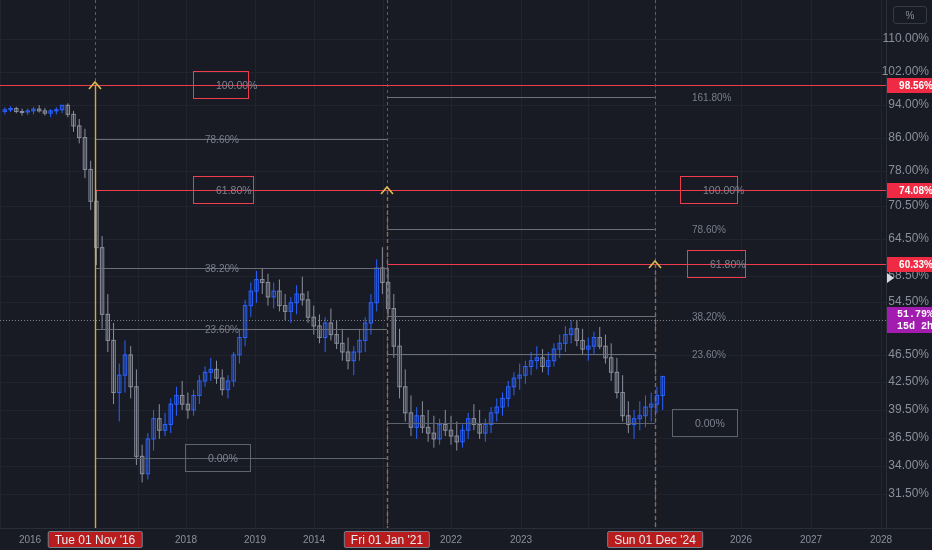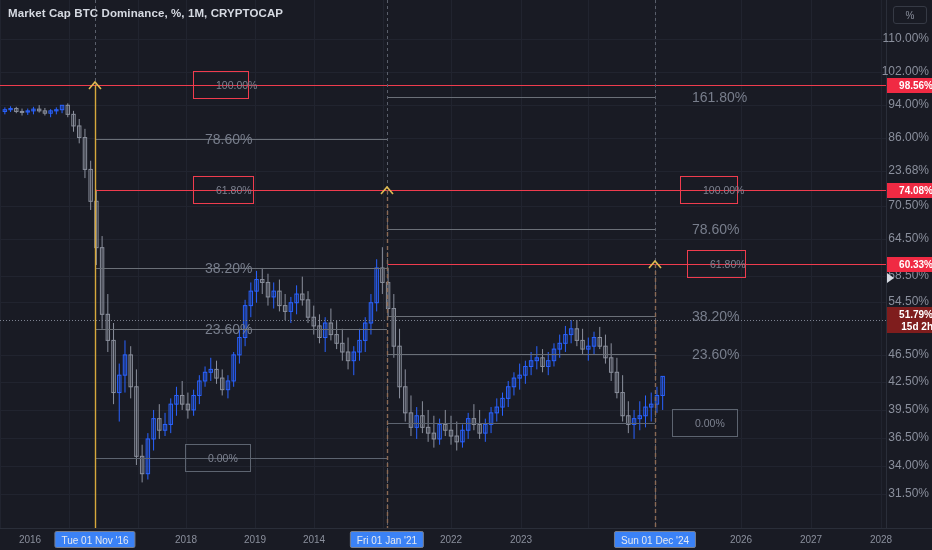--- a/index.html
+++ b/index.html
@@ -61,28 +61,28 @@
   #time-axis {
     position:absolute; left:0; top:528px; width:932px; height:22px;
     background:#191b24; border-top:1px solid #2a2e39;
   }
   .tx-tick {
     position:absolute; top:5px; font-size:10px; color:#8a8f9c;
     transform:translateX(-50%); white-space:nowrap;
   }
   .tx-badge {
     position:absolute; top:2px; height:17px; line-height:17px;
-    font-size:10px; color:#e6e9ef; background:#3b82f6;
+    font-size:12px; color:#e6e9ef; background:#b91c1c;
     border:1px solid #787e8c; border-radius:2px;
     padding:0 6px; transform:translateX(-50%); white-space:nowrap;
   }
 
   
   .fib-label {
-    position:absolute; font-size:14px; color:#787e8c;
+    position:absolute; font-size:10px; color:#787e8c;
     white-space:nowrap; transform:translateY(-50%);
   }
   .fib-box {
     position:absolute; transform:translateY(-50%);
     display:flex; align-items:center; padding-left:22px;
     font-size:10.5px; color:#7d8290; white-space:nowrap;
     background:transparent;
   }
   .fib-box.red   { border:1px solid #ef3c4e; }
   .fib-box.grey  { border:1px solid #5d6470; }
@@ -400,46 +400,45 @@
         <div class="fib-label" style="left: 692px; top: 97px;">161.80%</div>
         <div class="fib-box red" style="left: 680px; top: 190px; width: 58px; height: 28px;">100.00%</div>
         <div class="fib-label" style="left: 692px; top: 229px;">78.60%</div>
         <div class="fib-box red" style="left: 687px; top: 264px; width: 59px; height: 28px;">61.80%</div>
         <div class="fib-label" style="left: 692px; top: 316px;">38.20%</div>
         <div class="fib-label" style="left: 692px; top: 354px;">23.60%</div>
         <div class="fib-box grey" style="left: 672px; top: 423px; width: 66px; height: 28px;">0.00%</div>
       </div>
   </div>
 
-  <div id="title">Market Cap BTC Dominance, %, 1M, CRYPTOCAP</div>
 
   <div id="price-axis">
     <div id="unit-box">%</div>
     <div id="axis-ticks">
         <div class="ax-tick" style="top: 33px;">110.00%</div>
         <div class="ax-tick" style="top: 66px;">102.00%</div>
         <div class="ax-tick" style="top: 99px;">94.00%</div>
         <div class="ax-tick" style="top: 132px;">86.00%</div>
-        <div class="ax-tick" style="top: 165px;">23.68%</div>
+        <div class="ax-tick" style="top: 165px;">78.00%</div>
         <div class="ax-tick" style="top: 200px;">70.50%</div>
         <div class="ax-tick" style="top: 233px;">64.50%</div>
         <div class="ax-tick" style="top: 270px;">58.50%</div>
         <div class="ax-tick" style="top: 296px;">54.50%</div>
         <div class="ax-tick" style="top: 349px;">46.50%</div>
         <div class="ax-tick" style="top: 376px;">42.50%</div>
         <div class="ax-tick" style="top: 404px;">39.50%</div>
         <div class="ax-tick" style="top: 432px; margin-left: 28px;">36.50%</div>
         <div class="ax-tick" style="top: 460px;">34.00%</div>
         <div class="ax-tick" style="top: 488px;">31.50%</div>
       </div>
     <div id="axis-badges">
         <div class="ax-badge red" style="top: 78px; background: rgb(240, 42, 67);">98.56%</div>
         <div class="ax-badge red" style="top: 183px; background: rgb(240, 42, 67);">74.08%</div>
         <div class="ax-badge red" style="top: 257px; background: rgb(240, 42, 67);">60.33%</div>
-        <div class="ax-badge grey" style="top: 307px; background: #7f1d1d;">
+        <div class="ax-badge grey" style="top: 307px; background: #a21caf; font-family: Liberation Mono, monospace;">
           <span>51.79%</span>
           <span>15d 2h</span>
         </div>
       </div>
     <div id="axis-cursor-arrow"></div>
   </div>
 
   <div id="time-axis">
     <div id="time-ticks">
         <div class="tx-tick" style="left: 30px;">2016</div>

